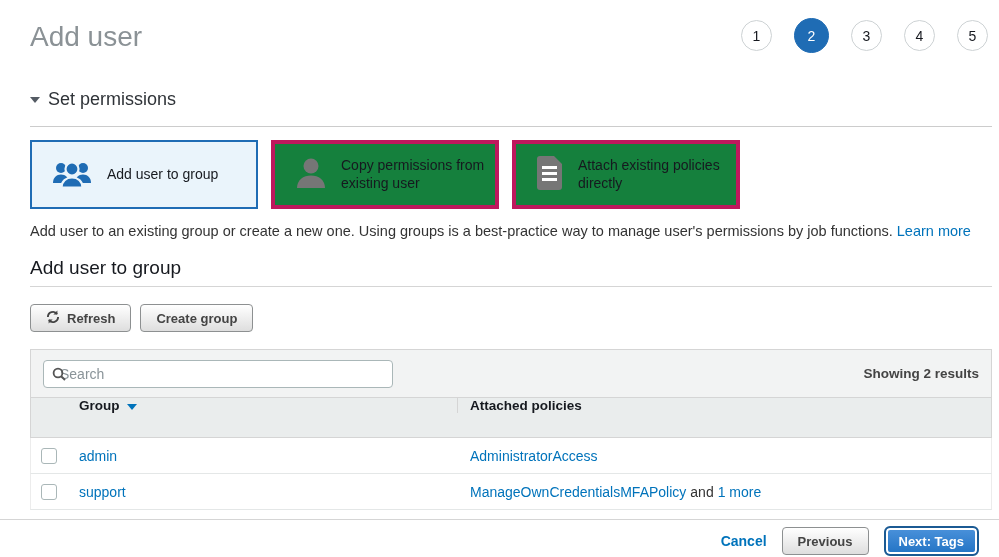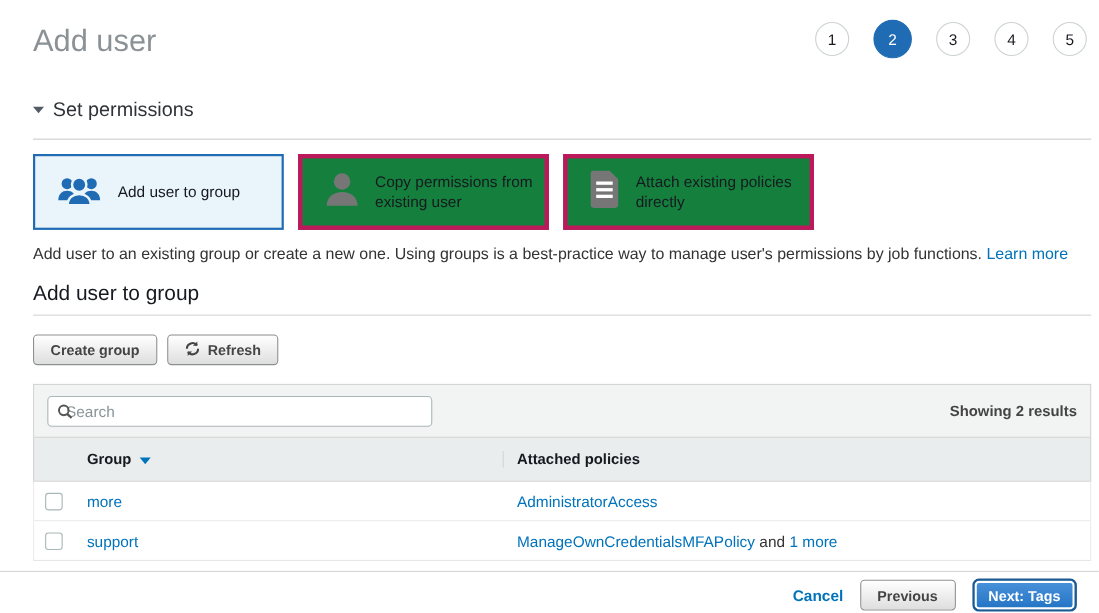--- a/index.html
+++ b/index.html
@@ -85,21 +85,21 @@
     width:100%; height:28px; border:1px solid #aab7b8; border-radius:4px;
     padding:0 8px 0 16px; font-size:14px; color:#333; background:#fff;
     font-family:"Liberation Sans", sans-serif; outline:none;
   }
   .search-box input::placeholder { color:#8a9499; opacity:1; }
   .search-icon { position:absolute; left:9px; top:7px; }
   .results { margin-left:auto; font-size:13.5px; font-weight:bold; color:#444; }
 
   .thead {
     height:41px; background:#eaeded; border:1px solid #d5d5d5; border-bottom:1px solid #d5d5d5;
-    display:flex; align-items:center; font-weight:bold; font-size:13.5px; color:#16191f;
+    display:flex; align-items:flex-start; font-weight:bold; font-size:13.5px; color:#16191f;
   }
   .col-check { width:35px; flex:none; display:flex; align-items:center; justify-content:center; }
   .col-group { width:392px; flex:none; display:flex; align-items:center; padding-left:13px; gap:7px; }
   .col-policy { flex:1; display:flex; align-items:center; padding-left:12px; }
   .thead .col-check { border-right:1px solid #d5d5d5; }
   .thead .col-group { border-right:1px solid #d5d5d5; }
   .sort-caret {
     width:0; height:0; border-left:5px solid transparent; border-right:5px solid transparent;
     border-top:6px solid #0073bb; display:inline-block; margin-top:2px;
   }
@@ -181,32 +181,32 @@
 
   <div class="desc">
     <span>Add user to an existing group or create a new one. Using groups is a best-practice way to manage user's permissions by job functions.</span>
     <a class="link">Learn more</a>
   </div>
 
   <div class="subheading">Add user to group</div>
 
   <div class="btn-row">
     <button class="btn">
-      <span>Create group</span>
-    </button>
-    <button class="btn">
       <span>
         <svg width="14" height="14" viewBox="0 0 14 14">
           <path d="M12.1 7a5.1 5.1 0 0 1-9.2 3" fill="none" stroke="#444" stroke-width="1.9"></path>
           <path d="M1.9 7a5.1 5.1 0 0 1 9.2-3" fill="none" stroke="#444" stroke-width="1.9"></path>
           <path d="M11.4 0.4v4h-4z" fill="#444"></path>
           <path d="M2.6 13.6v-4h4z" fill="#444"></path>
         </svg>
       </span>
       <span>Refresh</span>
+    </button>
+    <button class="btn">
+      <span>Create group</span>
     </button>
   </div>
 
   <div class="table-wrap">
     <div class="toolbar">
       <div class="search-box">
         <span class="search-icon">
           <svg width="14" height="14" viewBox="0 0 14 14">
             <circle cx="6" cy="6" r="4.4" fill="none" stroke="#555" stroke-width="1.8"></circle>
             <line x1="9.4" y1="9.4" x2="13" y2="13" stroke="#555" stroke-width="2"></line>
@@ -226,21 +226,21 @@
       <div class="col-policy">
         <span>Attached policies</span>
       </div>
     </div>
 
     <div class="trow">
       <div class="col-check">
         <span class="checkbox"></span>
       </div>
       <div class="col-group">
-        <a class="link">more</a>
+        <a class="link">admin</a>
       </div>
       <div class="col-policy">
         <a class="link">AdministratorAccess</a>
       </div>
     </div>
 
     <div class="trow">
       <div class="col-check">
         <span class="checkbox"></span>
       </div>

